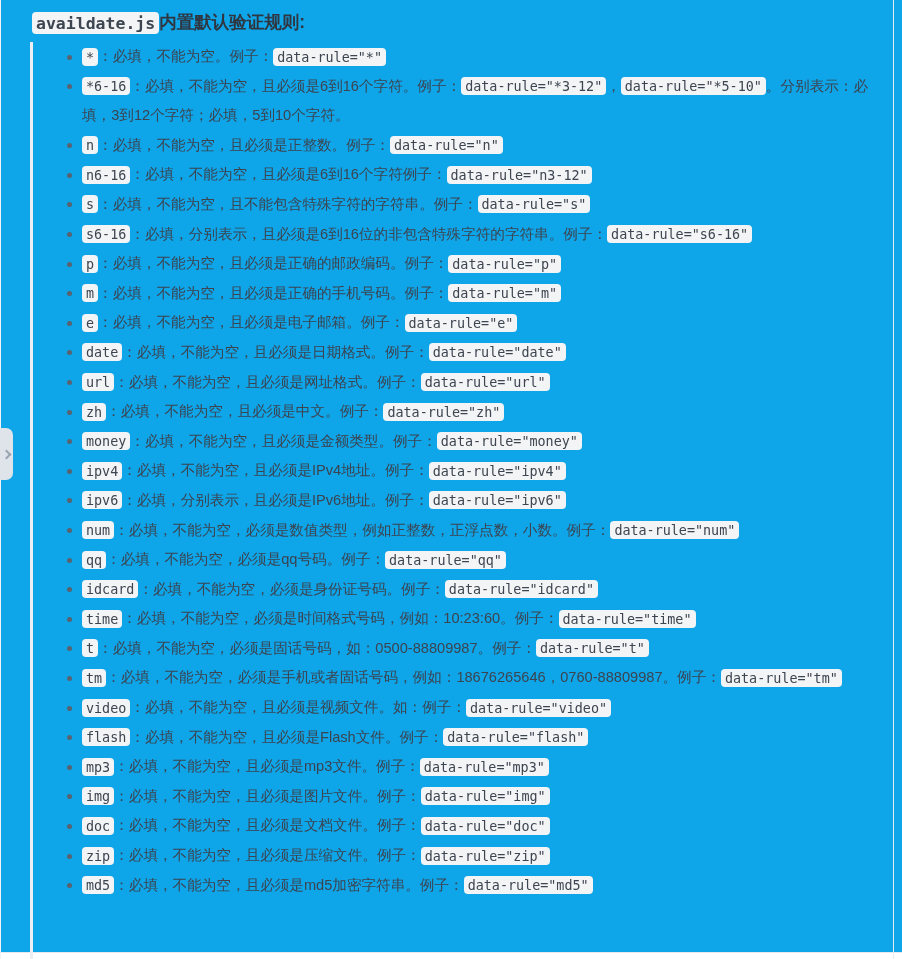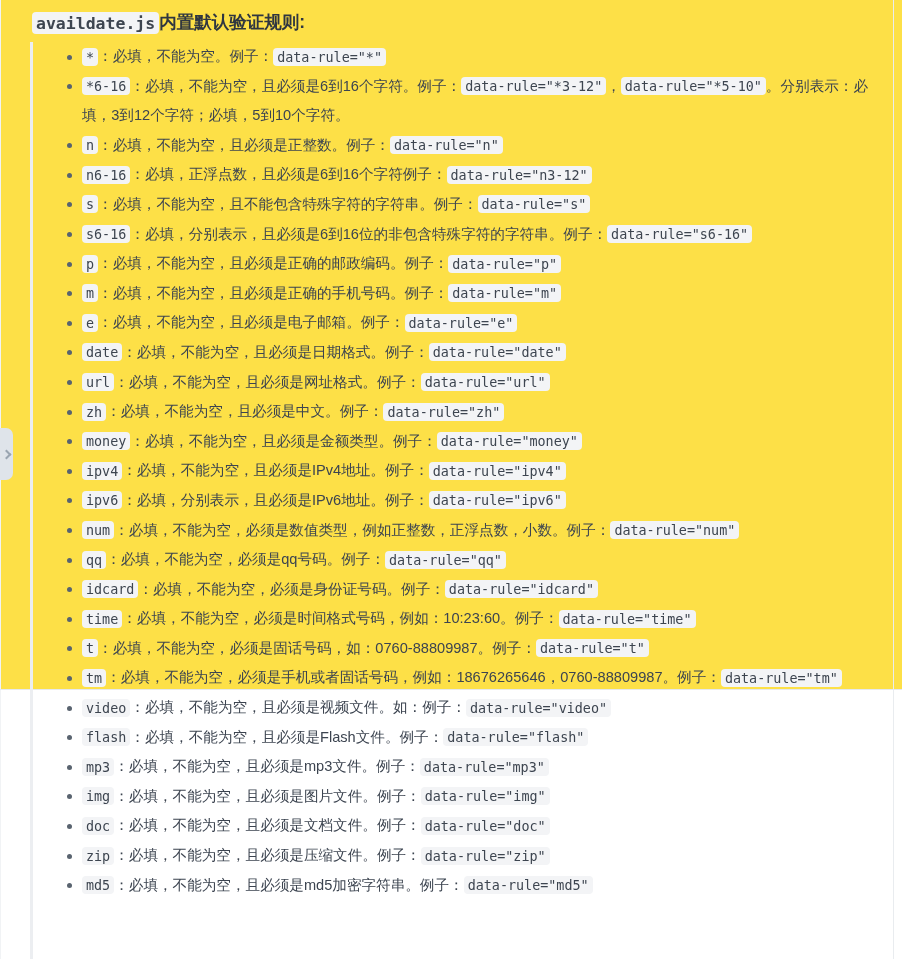--- a/index.html
+++ b/index.html
@@ -13,22 +13,22 @@
   body {
     font-family: "Liberation Sans", "DejaVu Sans", sans-serif;
     color: #3b4351;
     -webkit-font-smoothing: antialiased;
   }
 
   
   #page {
     position: relative;
     width: 902px;
-    height: 690px;
-    background: #fde047;
+    height: 953px;
+    background: #0ea5e9;
   }
   
   .right-rule {
     position: absolute;
     top: 0; left: 893px;
     width: 1px; height: 959px;
     background: #e9ecef;
   }
   
   .bottom-rule {
@@ -160,37 +160,37 @@
     <h3 class="doc-title">
       <span class="code">availdate.js</span><span class="txt">内置默认验证规则:</span>
     </h3>
 
     <div class="rules-wrap">
       <div class="indent-guide"></div>
       <ul class="rules" id="rules-list">
           <li><span class="code">*</span><span class="txt">：必填，不能为空。例子：</span><span class="code">data-rule="*"</span></li>
           <li class="wrapped"><span class="code">*6-16</span><span class="txt">：必填，不能为空，且必须是6到16个字符。例子：</span><span class="code">data-rule="*3-12"</span><span class="txt">，</span><span class="code">data-rule="*5-10"</span><span class="txt">。分别表示：必填，3到12个字符；必填，5到10个字符。</span></li>
           <li><span class="code">n</span><span class="txt">：必填，不能为空，且必须是正整数。例子：</span><span class="code">data-rule="n"</span></li>
-          <li><span class="code">n6-16</span><span class="txt">：必填，正浮点数，且必须是6到16个字符例子：</span><span class="code">data-rule="n3-12"</span></li>
+          <li><span class="code">n6-16</span><span class="txt">：必填，不能为空，且必须是6到16个字符例子：</span><span class="code">data-rule="n3-12"</span></li>
           <li><span class="code">s</span><span class="txt">：必填，不能为空，且不能包含特殊字符的字符串。例子：</span><span class="code">data-rule="s"</span></li>
           <li><span class="code">s6-16</span><span class="txt">：必填，分别表示，且必须是6到16位的非包含特殊字符的字符串。例子：</span><span class="code">data-rule="s6-16"</span></li>
           <li><span class="code">p</span><span class="txt">：必填，不能为空，且必须是正确的邮政编码。例子：</span><span class="code">data-rule="p"</span></li>
           <li><span class="code">m</span><span class="txt">：必填，不能为空，且必须是正确的手机号码。例子：</span><span class="code">data-rule="m"</span></li>
           <li><span class="code">e</span><span class="txt">：必填，不能为空，且必须是电子邮箱。例子：</span><span class="code">data-rule="e"</span></li>
           <li><span class="code">date</span><span class="txt">：必填，不能为空，且必须是日期格式。例子：</span><span class="code">data-rule="date"</span></li>
           <li><span class="code">url</span><span class="txt">：必填，不能为空，且必须是网址格式。例子：</span><span class="code">data-rule="url"</span></li>
           <li><span class="code">zh</span><span class="txt">：必填，不能为空，且必须是中文。例子：</span><span class="code">data-rule="zh"</span></li>
           <li><span class="code">money</span><span class="txt">：必填，不能为空，且必须是金额类型。例子：</span><span class="code">data-rule="money"</span></li>
           <li><span class="code">ipv4</span><span class="txt">：必填，不能为空，且必须是IPv4地址。例子：</span><span class="code">data-rule="ipv4"</span></li>
           <li><span class="code">ipv6</span><span class="txt">：必填，分别表示，且必须是IPv6地址。例子：</span><span class="code">data-rule="ipv6"</span></li>
           <li><span class="code">num</span><span class="txt">：必填，不能为空，必须是数值类型，例如正整数，正浮点数，小数。例子：</span><span class="code">data-rule="num"</span></li>
           <li><span class="code">qq</span><span class="txt">：必填，不能为空，必须是qq号码。例子：</span><span class="code">data-rule="qq"</span></li>
           <li><span class="code">idcard</span><span class="txt">：必填，不能为空，必须是身份证号码。例子：</span><span class="code">data-rule="idcard"</span></li>
           <li><span class="code">time</span><span class="txt">：必填，不能为空，必须是时间格式号码，例如：10:23:60。例子：</span><span class="code">data-rule="time"</span></li>
-          <li><span class="code">t</span><span class="txt">：必填，不能为空，必须是固话号码，如：0760-88809987。例子：</span><span class="code">data-rule="t"</span></li>
+          <li><span class="code">t</span><span class="txt">：必填，不能为空，必须是固话号码，如：0500-88809987。例子：</span><span class="code">data-rule="t"</span></li>
           <li class="wrapped"><span class="code">tm</span><span class="txt">：必填，不能为空，必须是手机或者固话号码，例如：18676265646，0760-88809987。例子：</span><span class="code">data-rule="tm"</span></li>
           <li><span class="code">video</span><span class="txt">：必填，不能为空，且必须是视频文件。如：例子：</span><span class="code">data-rule="video"</span></li>
           <li><span class="code">flash</span><span class="txt">：必填，不能为空，且必须是Flash文件。例子：</span><span class="code">data-rule="flash"</span></li>
           <li><span class="code">mp3</span><span class="txt">：必填，不能为空，且必须是mp3文件。例子：</span><span class="code">data-rule="mp3"</span></li>
           <li><span class="code">img</span><span class="txt">：必填，不能为空，且必须是图片文件。例子：</span><span class="code">data-rule="img"</span></li>
           <li><span class="code">doc</span><span class="txt">：必填，不能为空，且必须是文档文件。例子：</span><span class="code">data-rule="doc"</span></li>
           <li><span class="code">zip</span><span class="txt">：必填，不能为空，且必须是压缩文件。例子：</span><span class="code">data-rule="zip"</span></li>
           <li><span class="code">md5</span><span class="txt">：必填，不能为空，且必须是md5加密字符串。例子：</span><span class="code">data-rule="md5"</span></li>
         </ul>
     </div>

